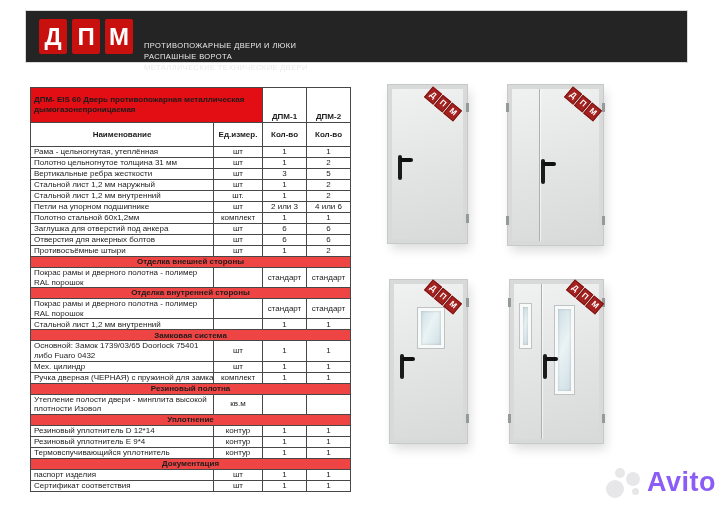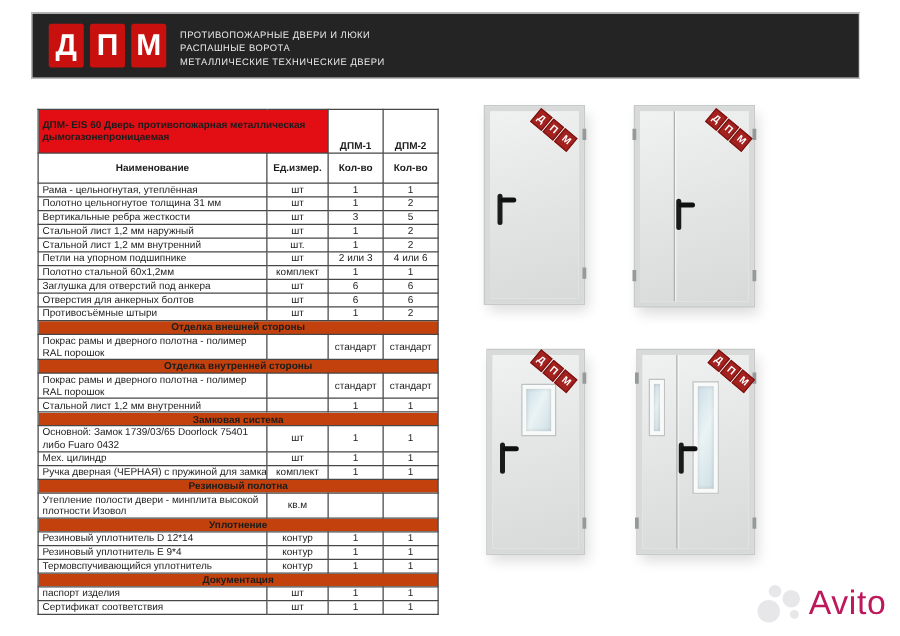--- a/index.html
+++ b/index.html
@@ -7,21 +7,21 @@
               font-family:"Liberation Sans", sans-serif; }
   .page { position:relative; width:720px; height:509px; background:#fff; }
 
   
   .brandbar { position:absolute; left:25px; top:10px; width:663px; height:53px;
               background:#242424; border:1px solid #d9d9d9; }
   .logo { position:absolute; left:13px; top:8px; display:flex; gap:5px; }
   .logo .sq { width:28px; height:35px; background:#c8100f; color:#fff;
               font-weight:bold; font-size:24px; line-height:35px; text-align:center;
               border-radius:2px; }
-  .tagline { position:absolute; left:118px; top:11px; color:#e9e9e9;
+  .tagline { position:absolute; left:118px; top:29px; color:#e9e9e9;
              font-size:7.5px; line-height:11px; letter-spacing:0.4px; }
 
   
   .spec-wrap { position:absolute; left:30px; top:87px; }
   table.spec { border-collapse:collapse; table-layout:fixed; width:320px; }
   table.spec td { border:1px solid #474747; font-size:8px; color:#1c1c1c;
                   padding:0 3px; line-height:1.2; overflow:hidden; }
   col.c-name { width:183px; } col.c-unit { width:49px; }
   col.c-q1 { width:44px; } col.c-q2 { width:44px; }
 
@@ -29,21 +29,21 @@
   td.title-cell { background:#e30d14; color:#6d0a0a; font-weight:bold;
                   font-size:8px; }
   td.model-cell { text-align:center; font-weight:bold; vertical-align:bottom;
                   padding-bottom:2px; }
   tr.head-row td { height:24px; text-align:center; font-weight:bold; }
   tr.row-item td { height:11px; }
   tr.row-item2 td { height:20px; }
   td.name-cell { text-align:left; white-space:nowrap; }
   tr.row-item2 td.name-cell { white-space:normal; }
   td.unit-cell, td.qty-cell { text-align:center; }
-  td.section-cell { height:11px; background:#c2410c; color:#ffffff;
+  td.section-cell { height:11px; background:#ef4444; color:#ffffff;
                     font-weight:bold; text-align:center; font-size:8px; }
 
   
   .door { position:absolute; border:4px solid #d8dada; outline:1px solid #c7c9c9;
           background:linear-gradient(165deg,#f0f1f1 0%,#e2e4e4 55%,#d8dada 100%);
           box-shadow:3px 6px 10px rgba(0,0,0,0.14); }
   .door-1 { left:388px; top:85px;  width:79px; height:158px; }
   .door-2 { left:508px; top:85px;  width:95px; height:160px; }
   .door-3 { left:390px; top:280px; width:77px; height:163px; }
   .door-4 { left:510px; top:280px; width:93px; height:163px; }
@@ -71,22 +71,22 @@
 
   
   .avito { position:absolute; left:606px; top:464px; display:flex;
            align-items:center; gap:5px; color:#e3e3e5; }
   .avito-mark { position:relative; width:36px; height:36px; }
   .avito-mark i { position:absolute; border-radius:50%; background:#e7e7e9; }
   .av-c1 { width:18px; height:18px; left:0;  top:16px; }
   .av-c2 { width:10px; height:10px; left:9px; top:4px; }
   .av-c3 { width:14px; height:14px; left:20px; top:8px; }
   .av-c4 { width:7px;  height:7px;  left:26px; top:24px; }
-  .avito-text { font-size:27px; font-weight:normal; letter-spacing:0.5px;
-                color:#be185d; }
+  .avito-text { font-size:27px; font-weight:bold; letter-spacing:0.5px;
+                color:#8b5cf6; }
 </style>
 </head>
 <body>
 
 <div class="page">
 
   <div class="brandbar">
     <div class="logo">
       <div class="sq">Д</div>
       <div class="sq">П</div>

